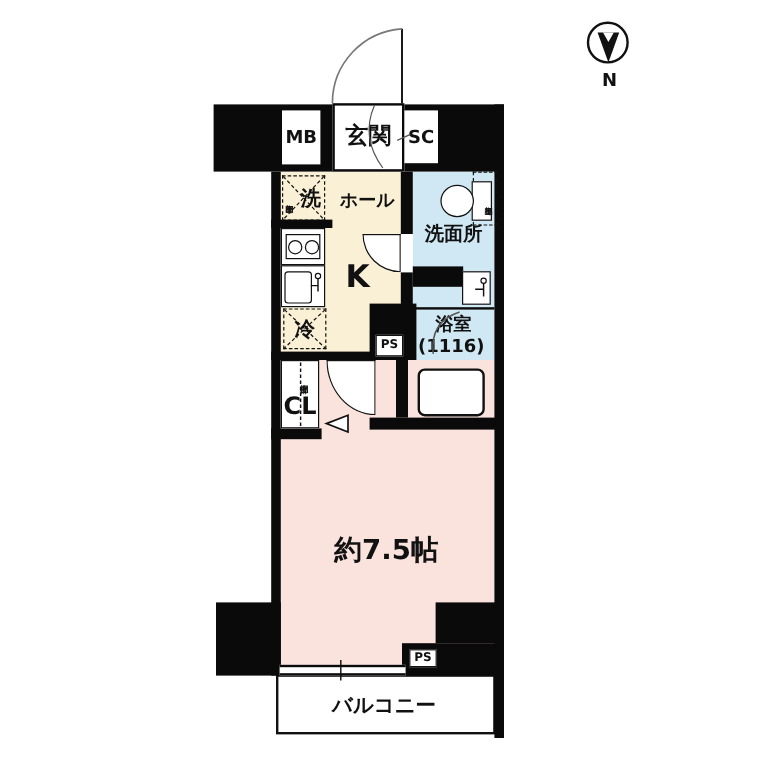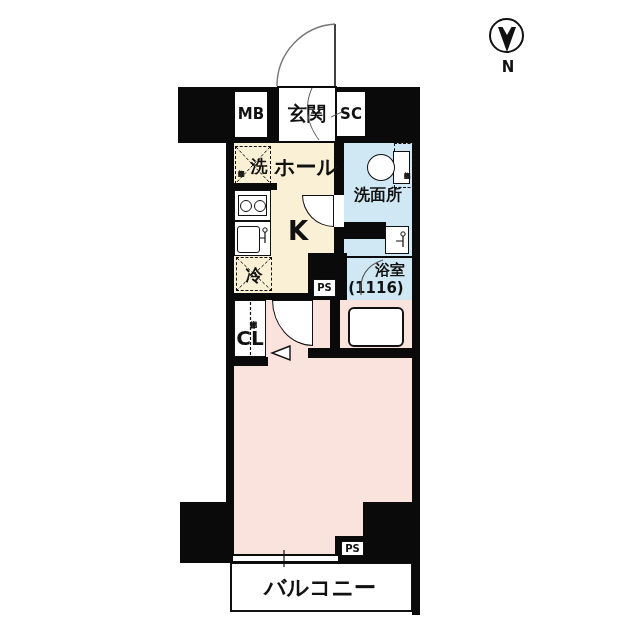--- a/index.html
+++ b/index.html
@@ -84,32 +84,33 @@
 
   <div class="fixture" style="left:348px; top:307px; width:56px; height:40px; border-width:2px; border-radius:6px;"></div>
 
   <div class="abs" style="left:233px; top:554px; width:105px; height:9px; background:#fff; border-top:2px solid #0a0a0a; border-bottom:2px solid #0a0a0a;"></div>
 
   <div class="abs" style="left:489px; top:18px; width:35px; height:35px; border:2.5px solid #111; border-radius:50%; background:#fff;"></div>
 
   <div class="lbl" style="left:235px; top:103px; width:32px; height:22px; font-size:15px;">MB</div>
   <div class="lbl" style="left:279px; top:101px; width:56px; height:24px; font-size:19px;">玄関</div>
   <div class="lbl" style="left:337px; top:103px; width:28px; height:22px; font-size:15px;">SC</div>
-  <div class="lbl" style="left:278px; top:157px; width:56px; height:20px; font-size:21px;">ホール</div>
+  <div class="lbl" style="left:278px; top:157px; width:56px; height:20px; font-size:15px;">ホール</div>
   <div class="lbl" style="left:283px; top:216px; width:30px; height:30px; font-size:26px;">K</div>
   <div class="lbl" style="left:247px; top:155px; width:24px; height:22px; font-size:17px;">洗</div>
   <div class="vtext" style="left:236px; top:148px; width:10px; height:34px; font-size:6.5px;">上部棚</div>
   <div class="lbl" style="left:243px; top:264px; width:22px; height:22px; font-size:17px;">冷</div>
   <div class="lbl" style="left:344px; top:186px; width:68px; height:18px; font-size:16px;">洗面所</div>
-  <div class="lbl" style="left:356px; top:262px; width:68px; height:17px; font-size:15px;">浴室</div>
+  <div class="lbl" style="left:344px; top:262px; width:68px; height:17px; font-size:15px;">浴室</div>
   <div class="lbl" style="left:342px; top:280px; width:68px; height:17px; font-size:15px;">(1116)</div>
   <div class="vtext" style="left:247px; top:301px; width:11px; height:28px; font-size:7px;">上部棚</div>
   <div class="lbl" style="left:235px; top:325px; width:30px; height:26px; font-size:20px;">CL</div>
   <div class="vtext" style="left:402px; top:150px; width:10px; height:34px; font-size:6.5px;">上部棚</div>
-  <div class="lbl" style="left:245px; top:575px; width:150px; height:26px; font-size:22px;">バルコニー</div>
+  <div class="lbl" style="left:262px; top:447px; width:120px; height:25px; font-size:23px;">約7.5帖</div>
+  <div class="lbl" style="left:245px; top:575px; width:150px; height:26px; font-size:17px;">バルコニー</div>
   <div class="lbl" style="left:313px; top:280px; width:23px; height:16px; font-size:10px; font-weight:700;">PS</div>
   <div class="lbl" style="left:341px; top:541px; width:23px; height:15px; font-size:10px; font-weight:700;">PS</div>
   <div class="lbl" style="left:498px; top:58px; width:20px; height:18px; font-size:15px;">N</div>
 
   <svg class="overlay" width="640" height="639" viewBox="0 0 640 639">
 
     <path d="M335,24 L335,86" stroke="#111" stroke-width="1.6" fill="none"></path>
     <path d="M335,24 A62,62 0 0 0 277,86" stroke="#777" stroke-width="1.4" fill="none"></path>
 
     <path d="M312,88 C305,104 305,121 319,140" stroke="#555" stroke-width="1" fill="none"></path>

